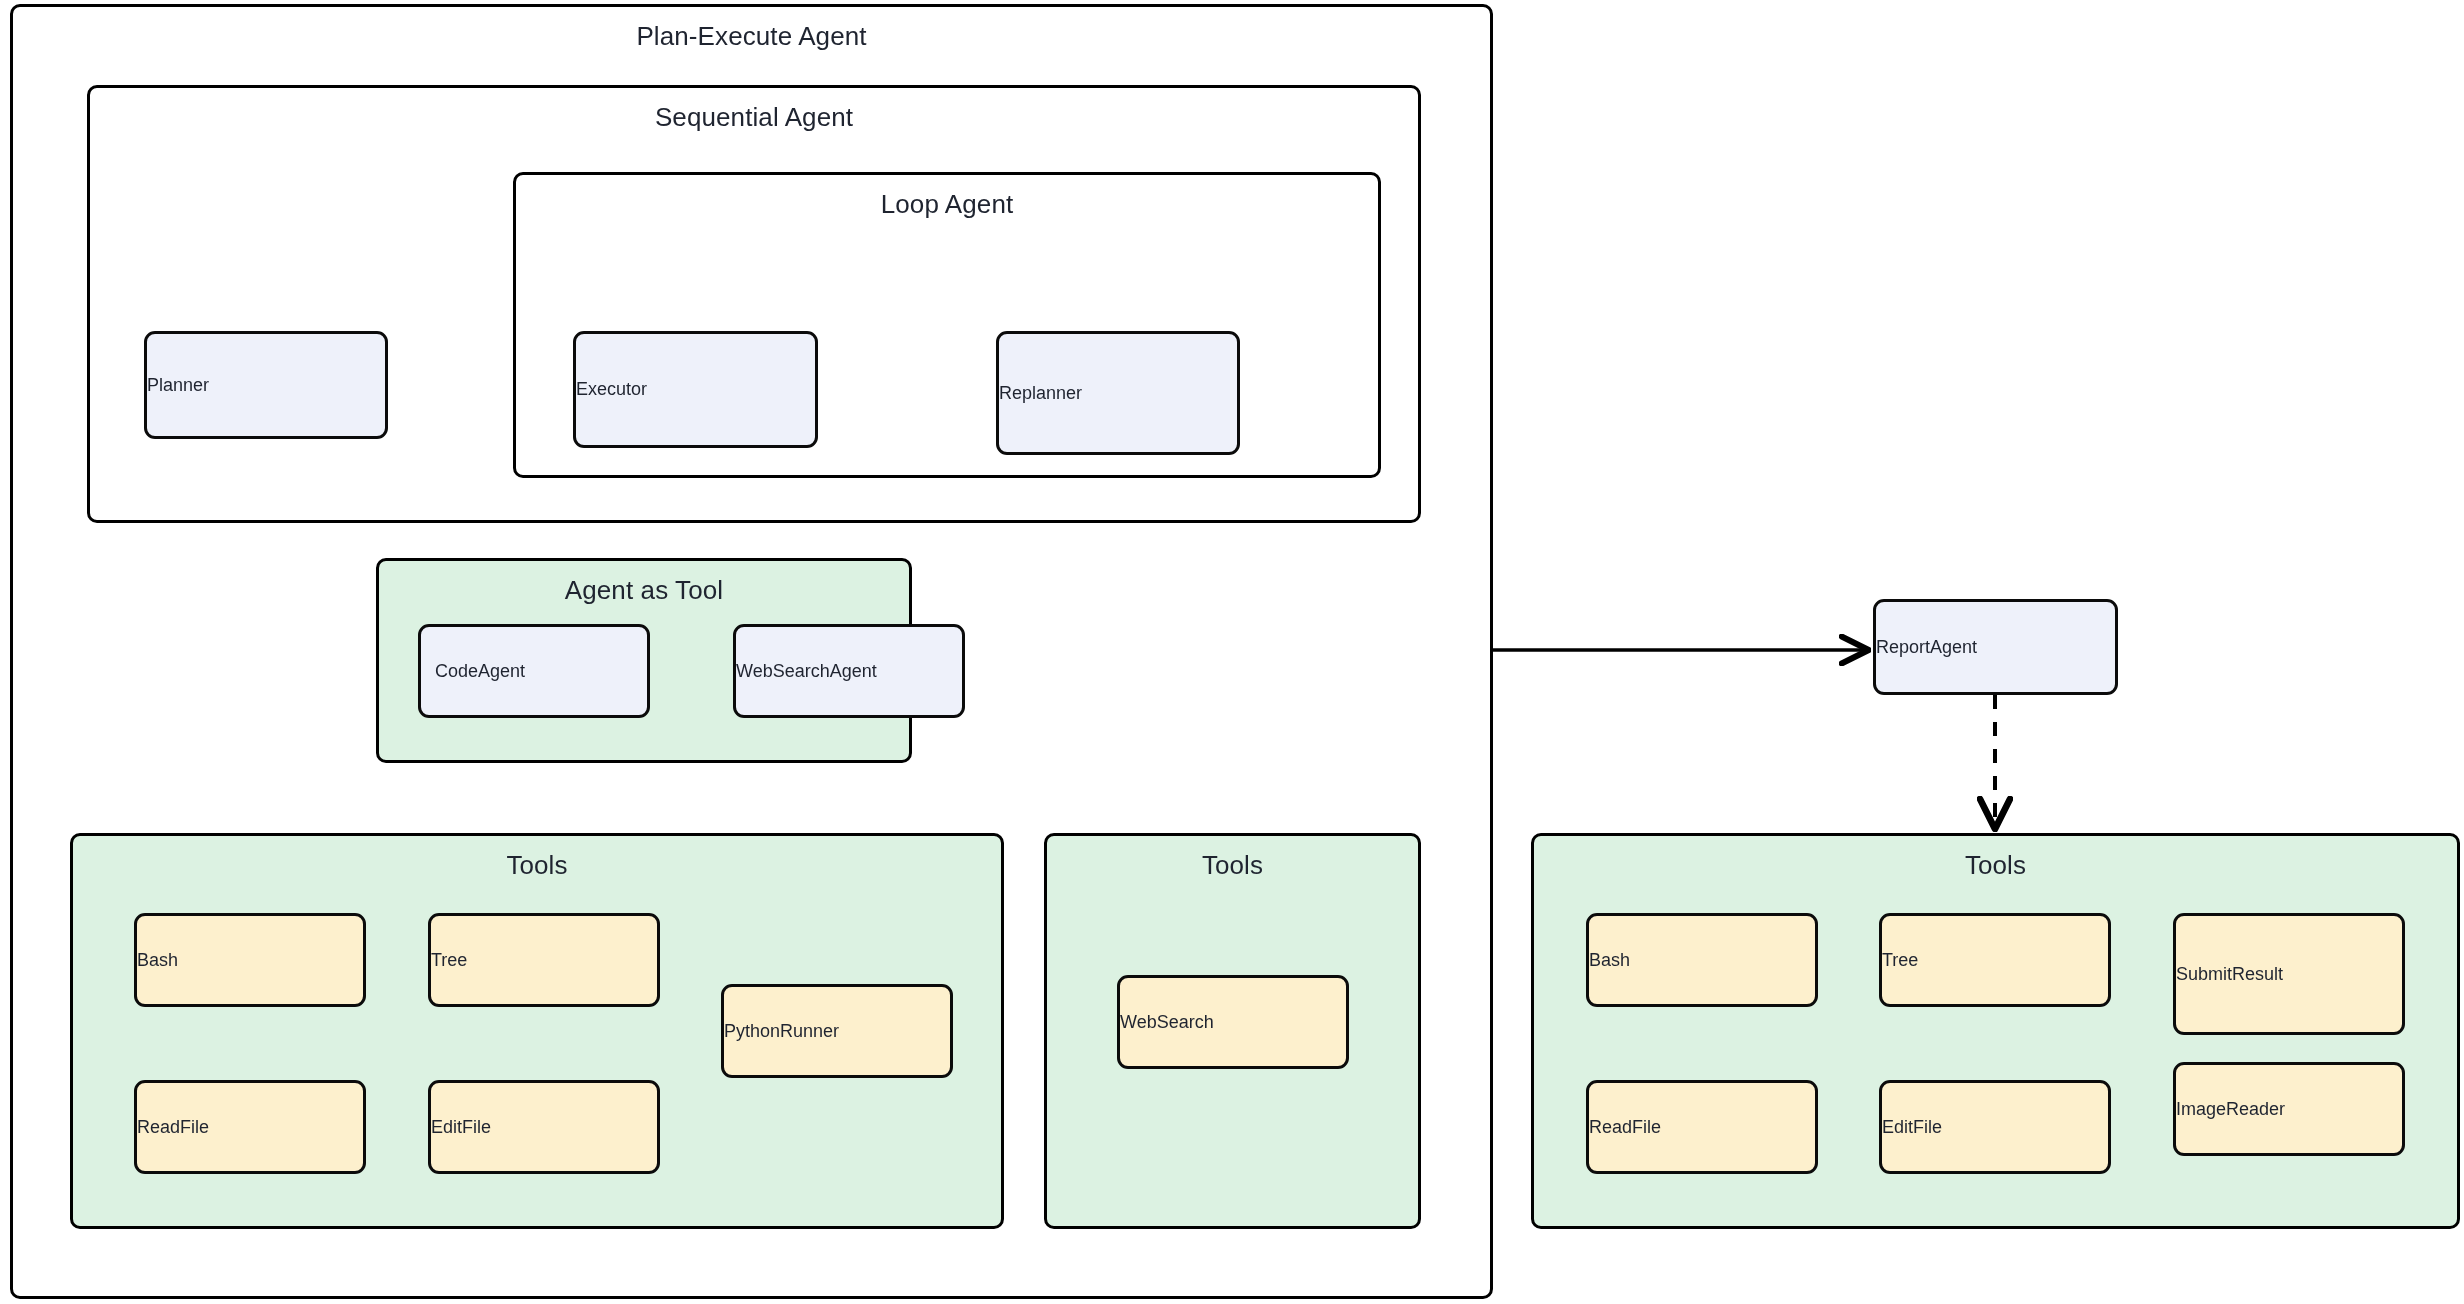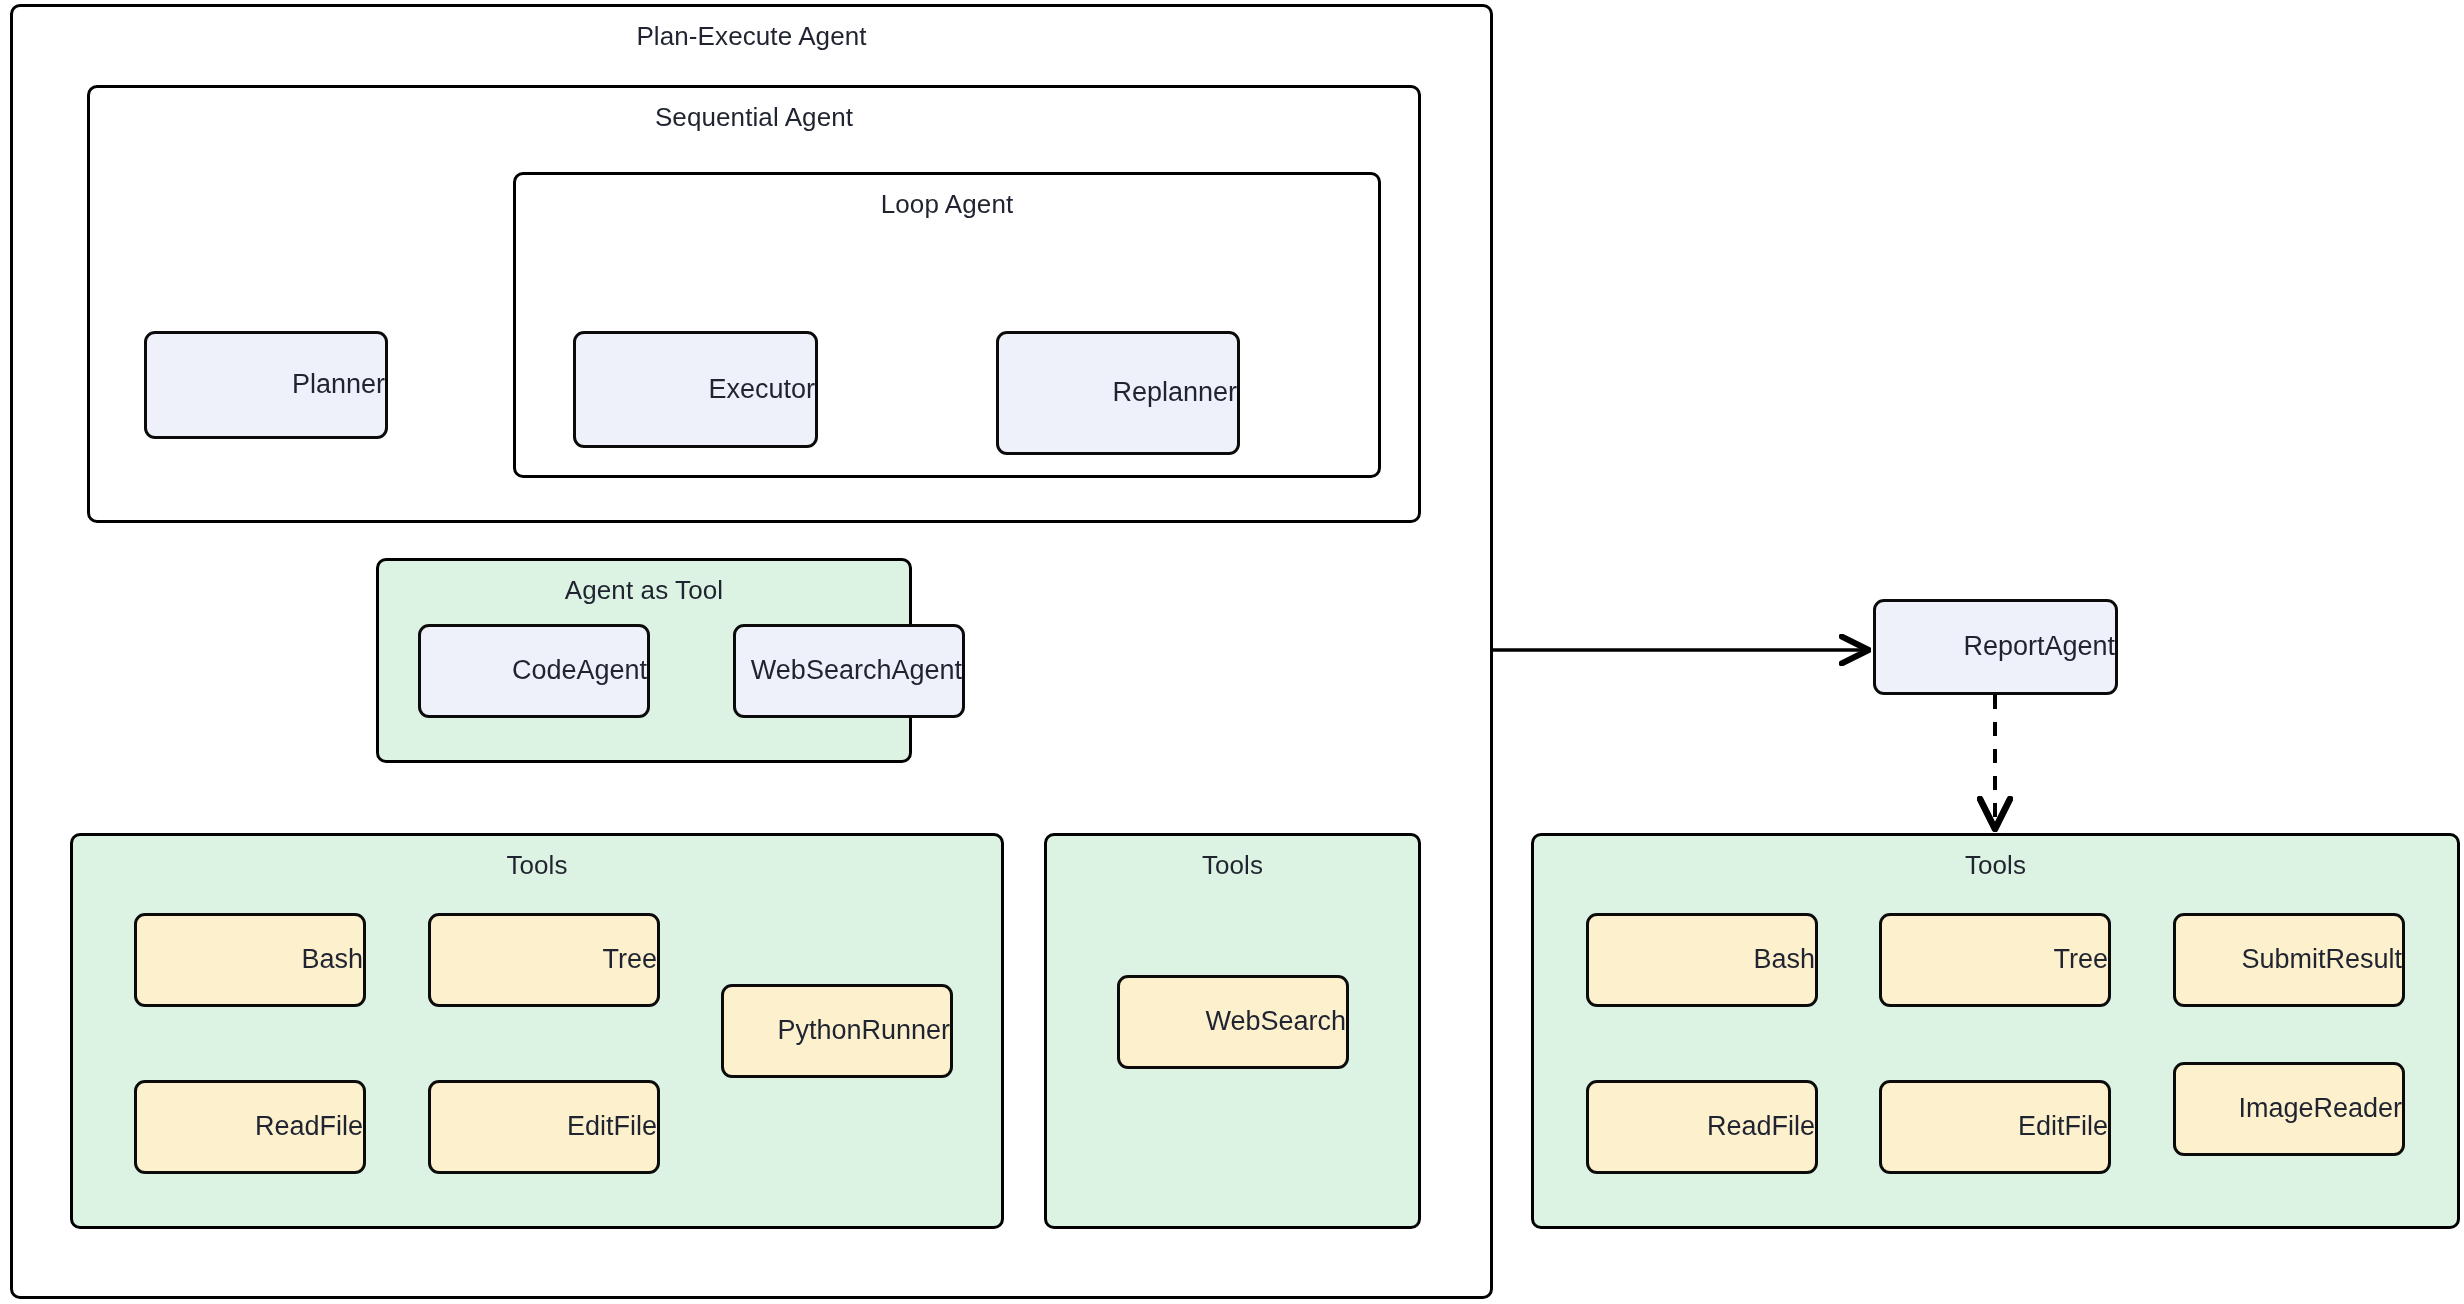--- a/index.html
+++ b/index.html
@@ -7,22 +7,22 @@
   #stage{position:relative;width:2464px;height:1304px;background:#fff;overflow:hidden;}
 
   .grp{position:absolute;box-sizing:border-box;border:3px solid #000;border-radius:10px;}
   .grp-plain{background:#ffffff;}
   .grp-green{background:#dcf2e2;}
 
   .grp-title{position:absolute;left:0;right:0;text-align:center;font-size:26px;color:#1f2430;
              letter-spacing:.1px;white-space:nowrap;}
 
   .node{position:absolute;box-sizing:border-box;border:3px solid #0b0b0b;border-radius:11px;
-        display:flex;align-items:center;justify-content:flex-end;text-align:center;
-        font-size:27px;color:#1f2430;line-height:1.15;}
+        display:flex;align-items:center;justify-content:flex-start;text-align:center;
+        font-size:18px;color:#1f2430;line-height:1.15;}
   .node-blue{background:#eef1fa;}
   .node-yellow{background:#fdf0cd;}
 
   svg.edges{position:absolute;left:0;top:0;width:2464px;height:1304px;overflow:visible;pointer-events:none;}
 </style>
 </head>
 <body>
 
 <div id="stage">
 
@@ -122,21 +122,21 @@
   <div class="grp grp-green" style="left:1531px; top:833px; width:929px; height:396px;">
     <div class="grp-title" style="top:14px;">Tools</div>
   </div>
 
   <div class="node node-yellow" style="left:1586px; top:913px; width:232px; height:94px;">
     <span>Bash</span>
   </div>
   <div class="node node-yellow" style="left:1879px; top:913px; width:232px; height:94px;">
     <span>Tree</span>
   </div>
-  <div class="node node-yellow" style="left:2173px; top:913px; width:232px; height:94px;">
+  <div class="node node-yellow" style="left:2173px; top:913px; width:232px; height:122px;">
     <span>SubmitResult</span>
   </div>
   <div class="node node-yellow" style="left:1586px; top:1080px; width:232px; height:94px;">
     <span>ReadFile</span>
   </div>
   <div class="node node-yellow" style="left:1879px; top:1080px; width:232px; height:94px;">
     <span>EditFile</span>
   </div>
   <div class="node node-yellow" style="left:2173px; top:1062px; width:232px; height:94px;">
     <span>ImageReader</span>

